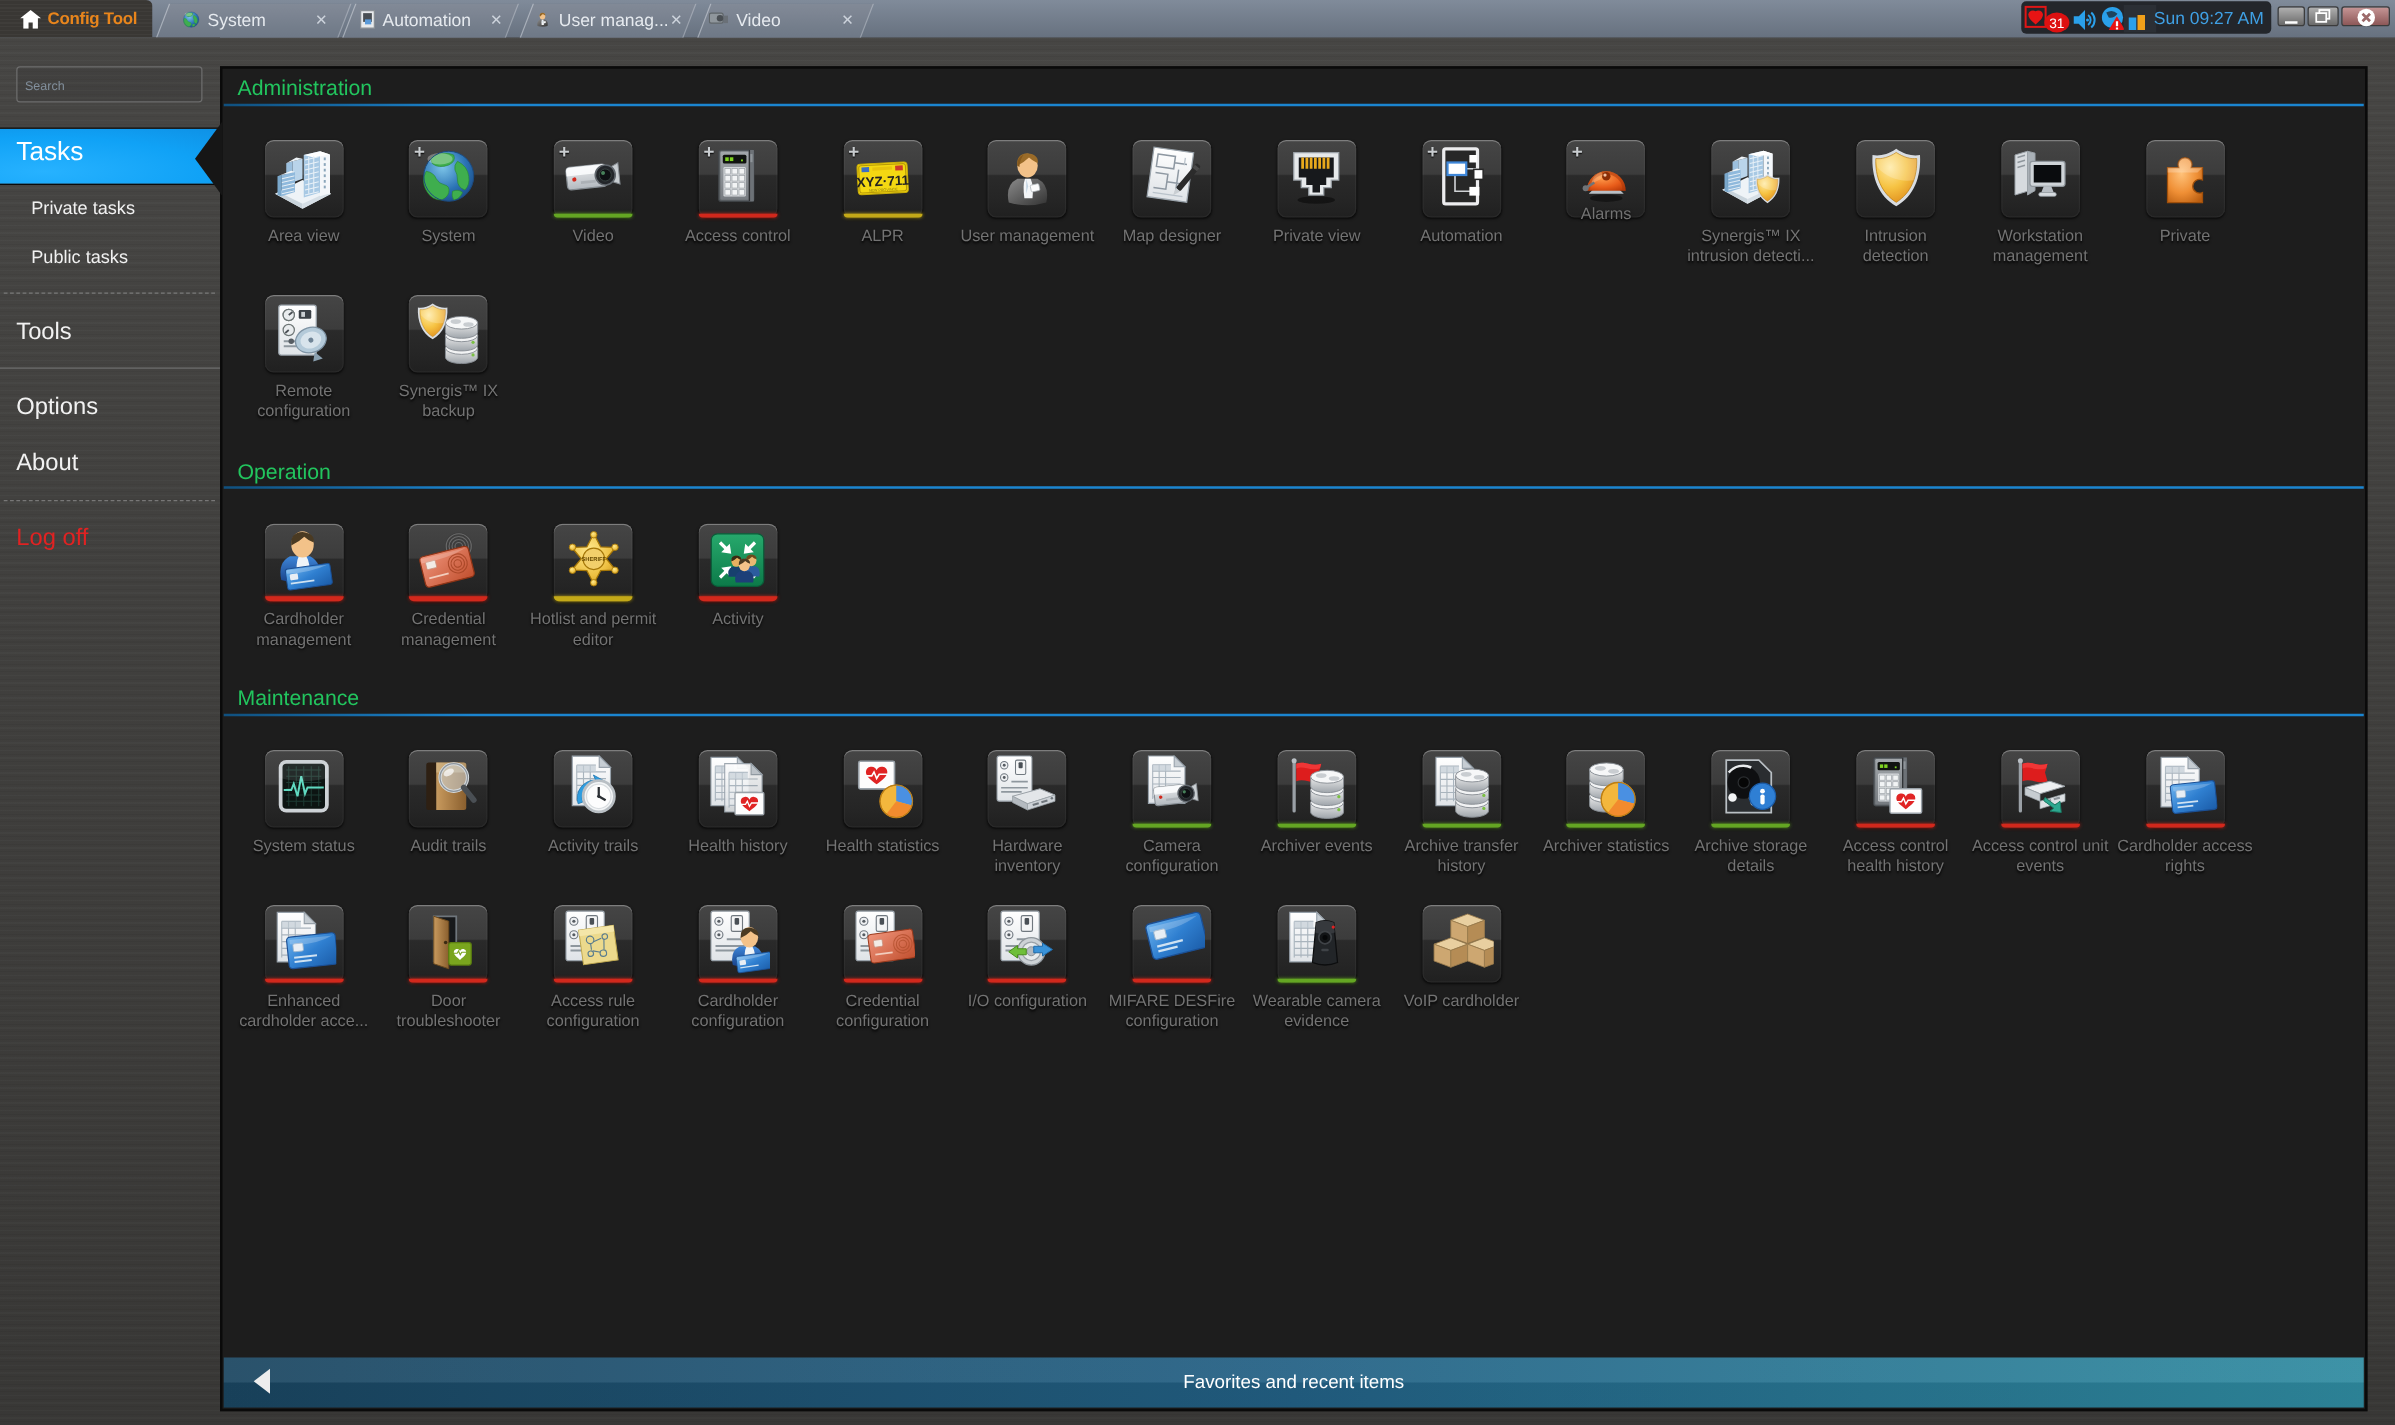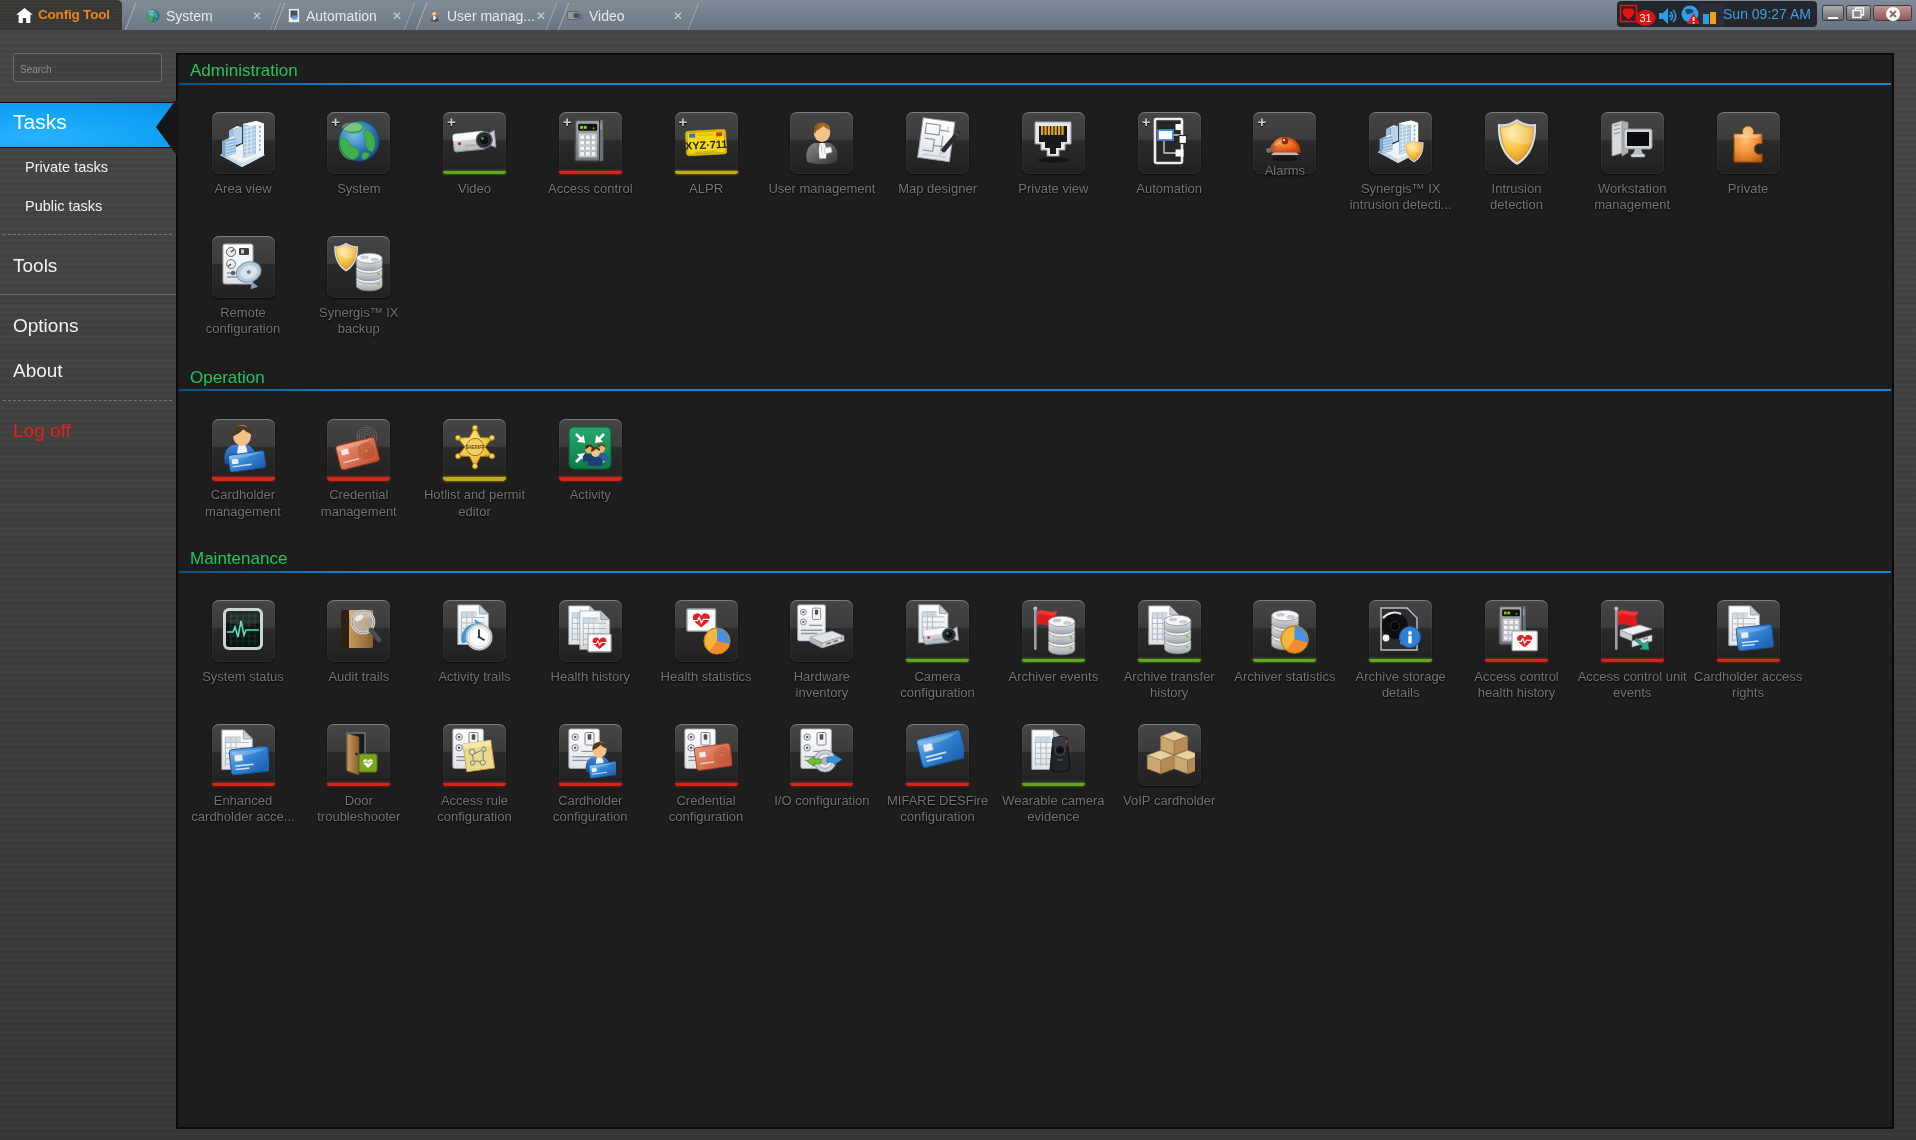--- a/index.html
+++ b/index.html
@@ -1103,12 +1103,16 @@
       </svg>
       <div class="edge" style="background:#64a623;box-shadow:0 0 3px #64a623"></div>
     </div>
 <div class="lbl" style="left:809.4px;top:738.4px">Wearable camera<br>evidence</div>
 <div class="tile" style="left:959.7px;top:669.9px">
       <svg class="ic" width="52" height="52" viewBox="0 0 52 52">
         <use href="#s-boxes"></use>
       </svg>
     </div>
 <div class="lbl" style="left:925.2px;top:738.4px">VoIP cardholder</div>
+<div id="favbar">
+      <div class="arr"></div>
+      <div class="t">Favorites and recent items</div>
+    </div>
   </div>
 </body></html>

